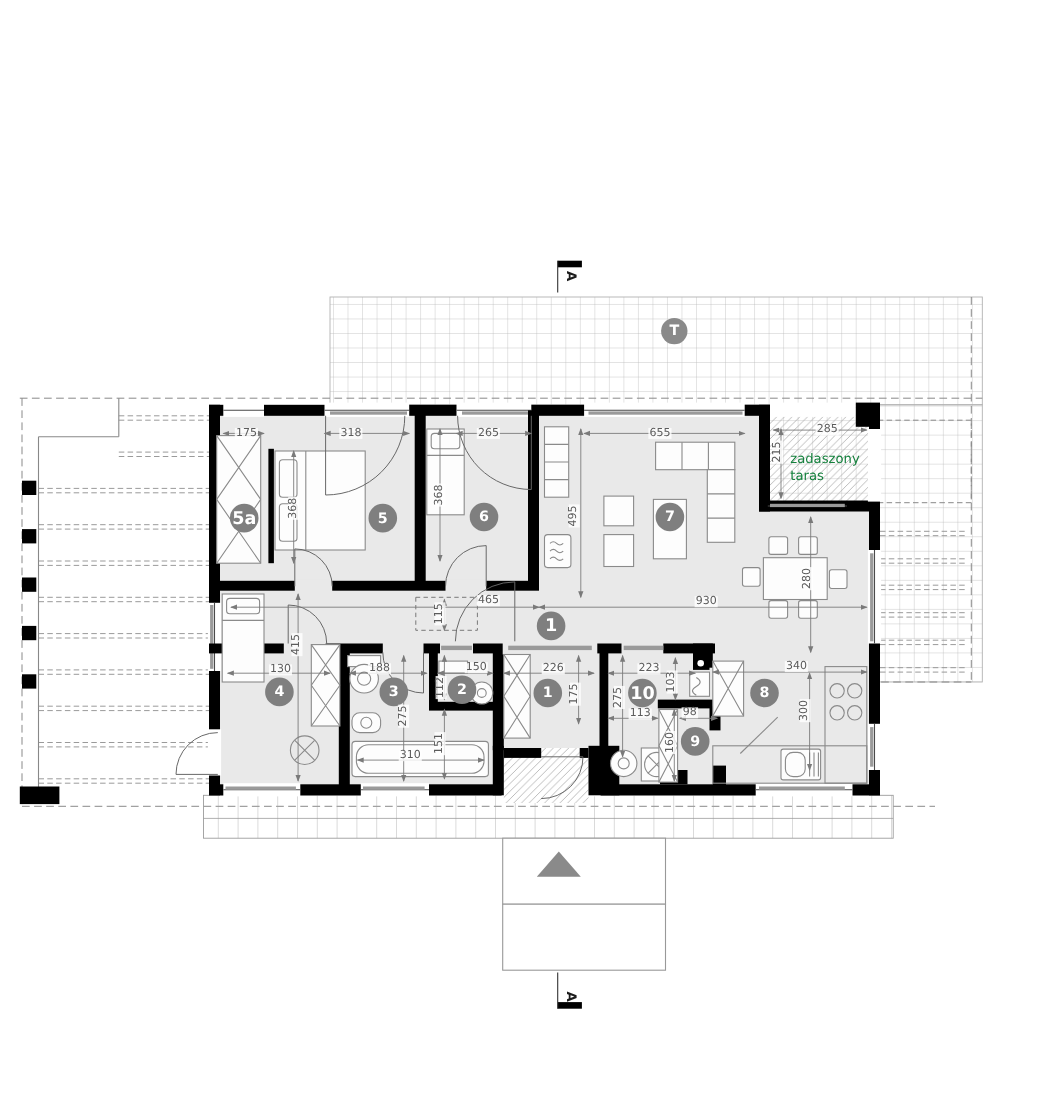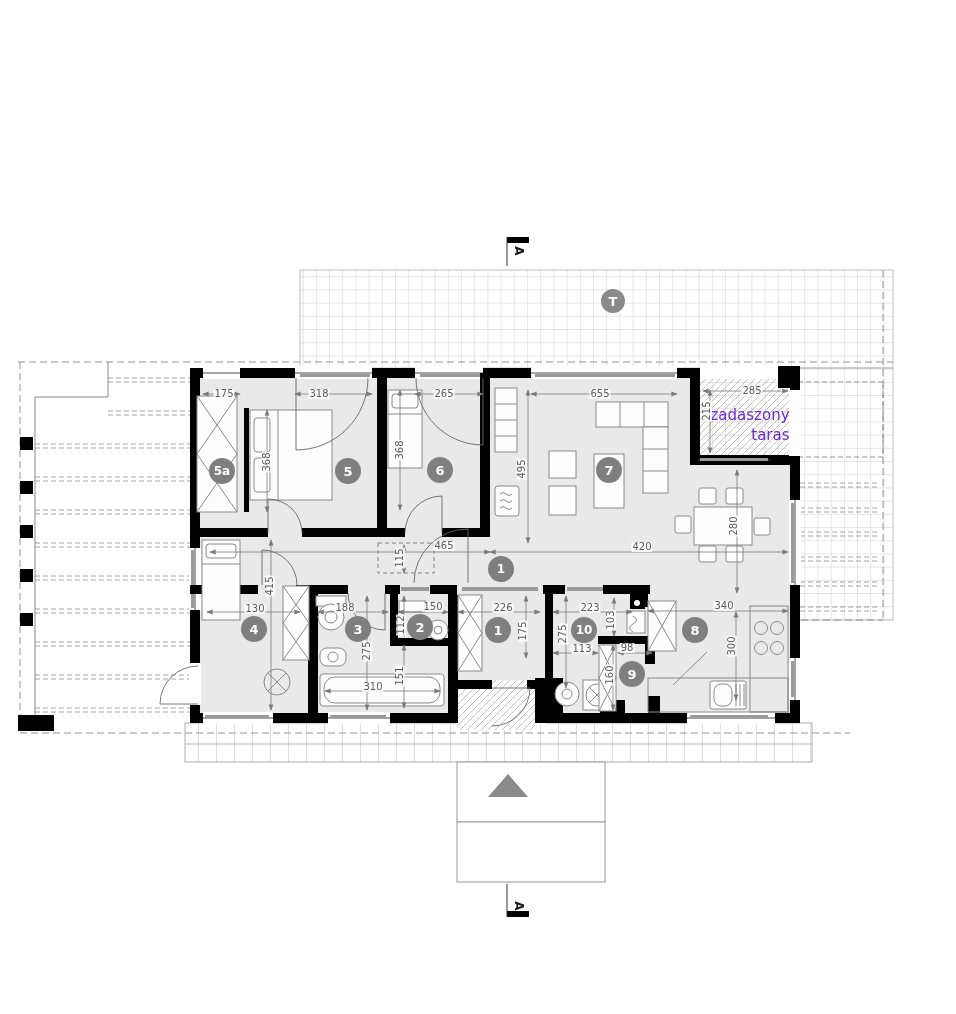--- a/index.html
+++ b/index.html
@@ -4,24 +4,24 @@
 <style>
   html,body{margin:0;padding:0;background:#fff}
   .plan{position:relative;width:956px;height:1014px;background:#fff;overflow:hidden;font-family:"DejaVu Sans",sans-serif}
   .plan svg{position:absolute;left:0;top:0}
   .dim{position:absolute;transform:translate(-50%,-50%);font-size:10px;color:#5b5b5b;
        background:rgba(255,255,255,.82);padding:0 1px;white-space:nowrap;line-height:1}
   .dim.v{transform:translate(-50%,-50%) rotate(-90deg)}
   .badge{position:absolute;width:26px;height:26px;border-radius:50%;background:#7f7f7f;color:#fff;
          font-weight:bold;font-size:13px;display:flex;align-items:center;justify-content:center;
          transform:translate(-50%,-50%);line-height:1}
-  .badge.sm{font-size:12px}
+  .badge.sm{font-size:16px}
   .badge.tb{width:24px;height:24px;background:#8a8a8a;font-size:13px}
-  .terr-label{position:absolute;transform:translate(-50%,-50%);font-size:15px;color:#6d28d9;
-              text-align:right;line-height:1.35;background:transparent}
+  .terr-label{position:absolute;transform:translate(-50%,-50%);font-size:12px;color:#15803d;
+              text-align:left;line-height:1.35;background:transparent}
   .secA{position:absolute;transform:translate(-50%,-50%) rotate(90deg);font-size:12px;color:#1b1b1b;font-weight:600}
 </style>
 </head>
 <body>
 
 <div class="plan">
 
 <svg width="956" height="1014" viewBox="0 0 956 1014">
   <defs>
     <pattern id="g13" width="13.2" height="13.2" patternUnits="userSpaceOnUse">
@@ -371,21 +371,21 @@
 <div class="badge sm" style="left:584px;top:630px">10</div>
 <div class="badge" style="left:632px;top:674px">9</div>
 <div class="badge" style="left:695px;top:630px">8</div>
 
 <div class="dim" style="left:224px;top:394px">175</div>
 <div class="dim" style="left:319px;top:394px">318</div>
 <div class="dim" style="left:444px;top:394px">265</div>
 <div class="dim" style="left:600px;top:394px">655</div>
 <div class="dim" style="left:752px;top:391px">285</div>
 <div class="dim" style="left:444px;top:546px">465</div>
-<div class="dim" style="left:642px;top:547px">420</div>
+<div class="dim" style="left:642px;top:547px">930</div>
 <div class="dim" style="left:255px;top:609px">130</div>
 <div class="dim" style="left:345px;top:608px">188</div>
 <div class="dim" style="left:433px;top:607px">150</div>
 <div class="dim" style="left:503px;top:608px">226</div>
 <div class="dim" style="left:590px;top:608px">223</div>
 <div class="dim" style="left:582px;top:649px">113</div>
 <div class="dim" style="left:627px;top:648px">98</div>
 <div class="dim" style="left:724px;top:606px">340</div>
 <div class="dim" style="left:373px;top:687px">310</div>
 

